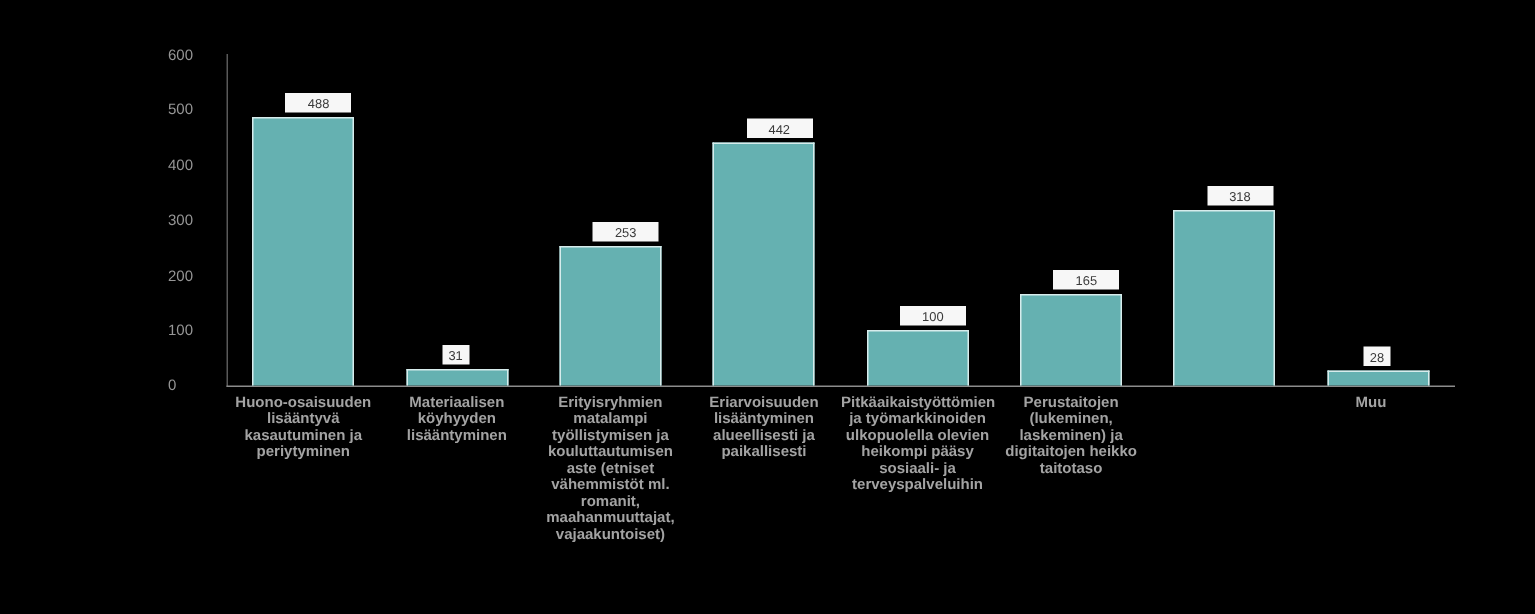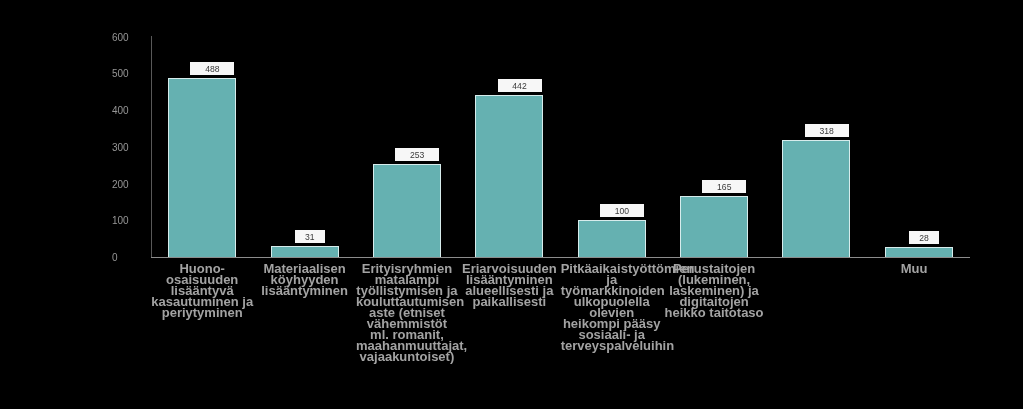--- a/index.html
+++ b/index.html
@@ -11,23 +11,23 @@
   .plot-area{position:absolute;left:0;top:0;width:1023px;height:409px;}
 
   .ytick{position:absolute;left:112px;width:42px;color:#969696;font-size:10px;
          text-align:left;white-space:nowrap;line-height:10px;}
 
   .bar{position:absolute;background:#65b1b1;border:1px solid #d7ecec;border-bottom:0;
        box-sizing:border-box;width:68px;}
 
   .dlabel{position:absolute;height:13px;width:44px;background:#f7f7f7;color:#3a3a3a;
           filter:opacity(1);font-size:8.6px;text-align:center;line-height:14.2px;overflow:hidden;}
-  .dlabel.narrow{width:30px;}
+  .dlabel.narrow{width:18px;}
 
-  .xlabel{position:absolute;top:262.6px;width:102px;color:#a3a3a3;font-size:13px;
+  .xlabel{position:absolute;top:262.6px;width:102px;color:#a3a3a3;font-size:10px;
           font-weight:bold;text-align:center;line-height:11px;}
 
   .axis-x{position:absolute;left:151px;top:257px;width:819px;height:1px;background:#8c8c8c;}
   .axis-y{position:absolute;left:151px;top:35.5px;width:1px;height:222.5px;background:#595959;}
 </style>
 </head>
 <body>
 
 <div id="chart">
   <div class="plot-area">

